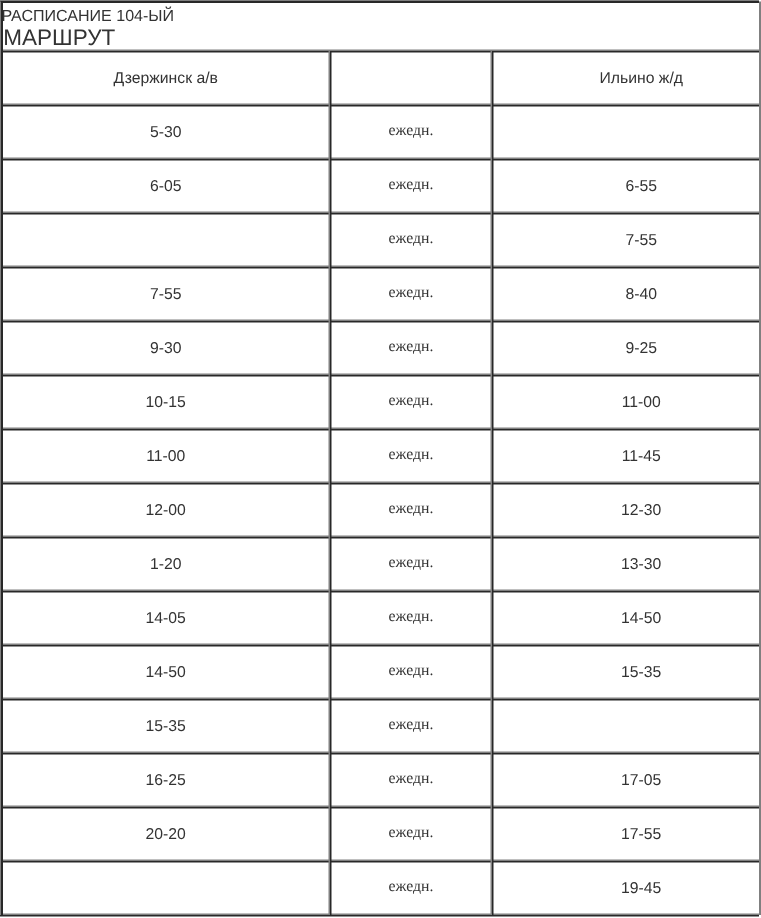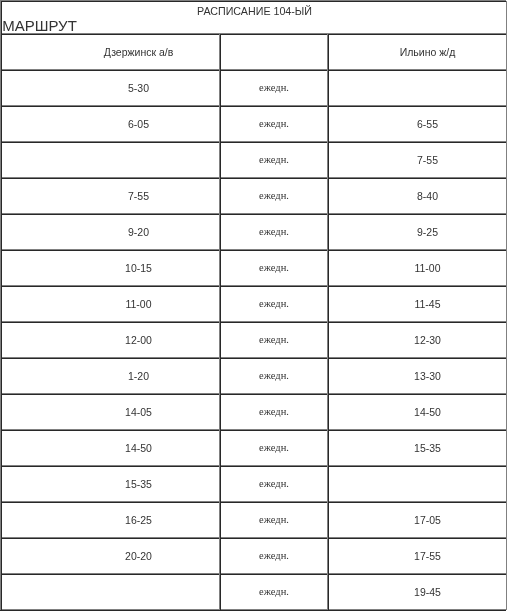--- a/index.html
+++ b/index.html
@@ -42,21 +42,20 @@
   .sched-title {
     transform: translateZ(0);
     position: absolute;
     left: 1px;
     top: 4.6px;
     width: 507px;
     font-size: 10.7px;
     line-height: 1;
     color: #333333;
     white-space: nowrap;
-    text-align: center;
   }
 
   
   #table-body {
     position: absolute;
     left: 0;
     top: 34px;
     width: 507px;
   }
   .trow {
@@ -71,21 +70,21 @@
     display: flex;
     align-items: center;
     justify-content: center;
     padding-top: 1px;
     box-sizing: border-box;
     font-size: 10.5px;
     line-height: 1;
     color: #333333;
     white-space: nowrap;
   }
-  .c1 { left: 1px;   width: 219px; margin-left: 28px; }
+  .c1 { left: 1px;   width: 219px; }
   .c2 { left: 220px; width: 108px; font-family: Liberation Serif, serif; }
   .c3 { left: 328px; width: 199px; }
 
   
   #grid { position: absolute; left: 0; top: 0; width: 507px; height: 612px; pointer-events: none; }
   .hline {
     position: absolute;
     left: 0;
     width: 506px;
     height: 2px;
@@ -126,21 +125,21 @@
   <div class="trow">
     <div class="cell c2">ежедн.</div>
     <div class="cell c3">7-55</div>
   </div>
   <div class="trow">
     <div class="cell c1">7-55</div>
     <div class="cell c2">ежедн.</div>
     <div class="cell c3">8-40</div>
   </div>
   <div class="trow">
-    <div class="cell c1">9-20</div>
+    <div class="cell c1">9-30</div>
     <div class="cell c2">ежедн.</div>
     <div class="cell c3">9-25</div>
   </div>
   <div class="trow">
     <div class="cell c1">10-15</div>
     <div class="cell c2">ежедн.</div>
     <div class="cell c3">11-00</div>
   </div>
   <div class="trow">
     <div class="cell c1">11-00</div>

